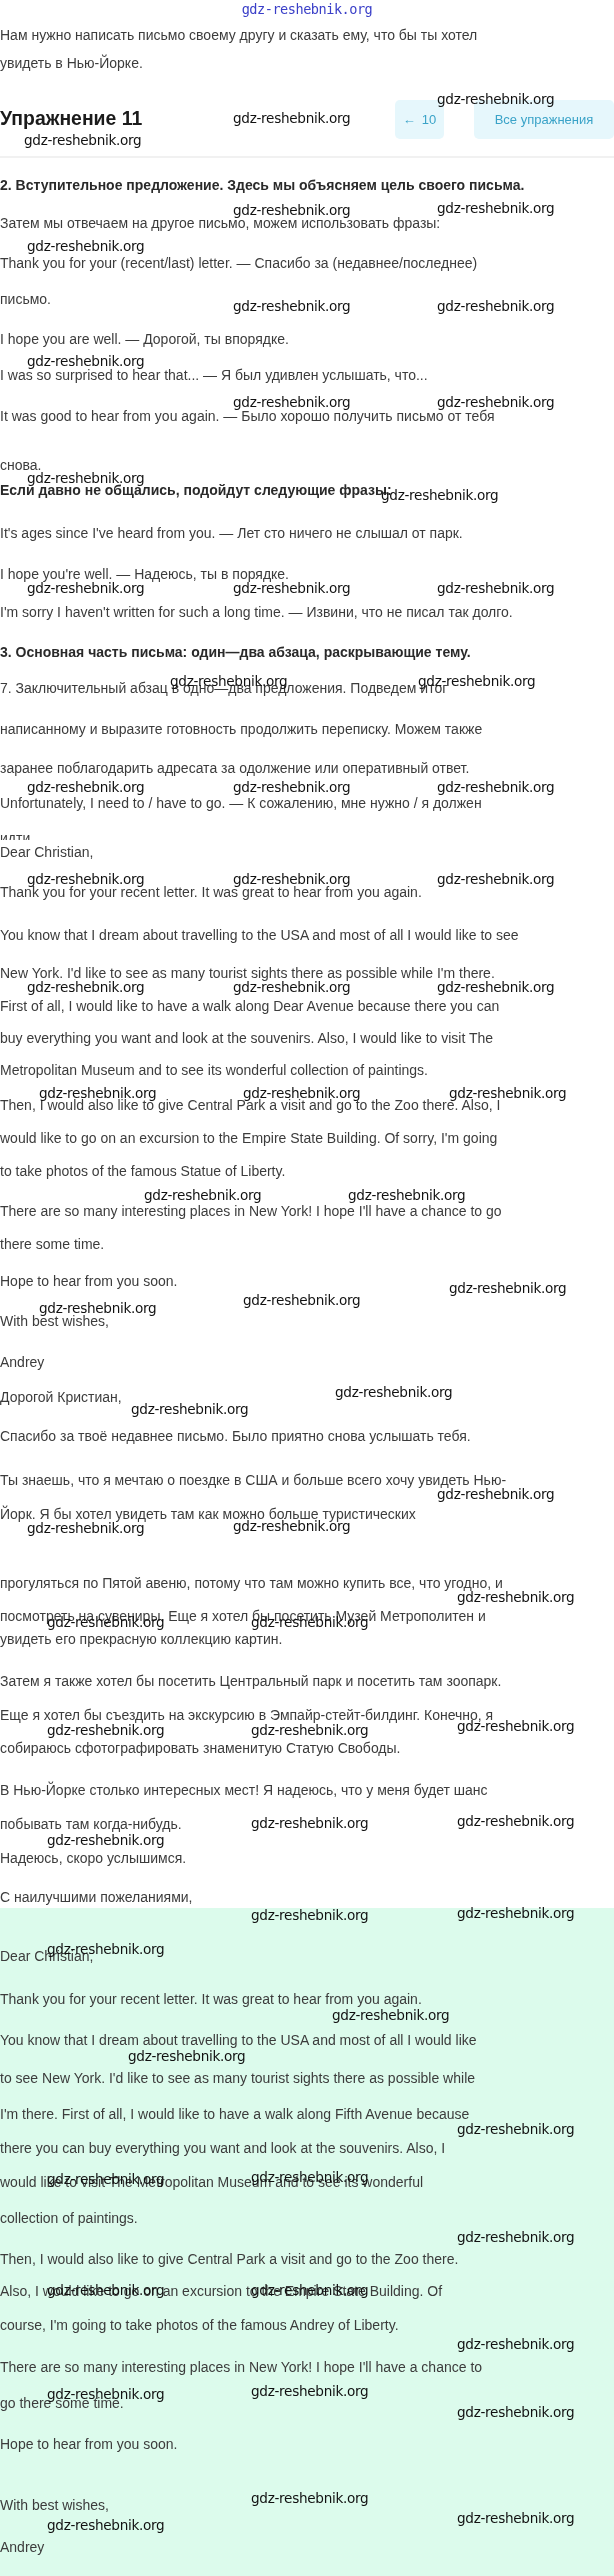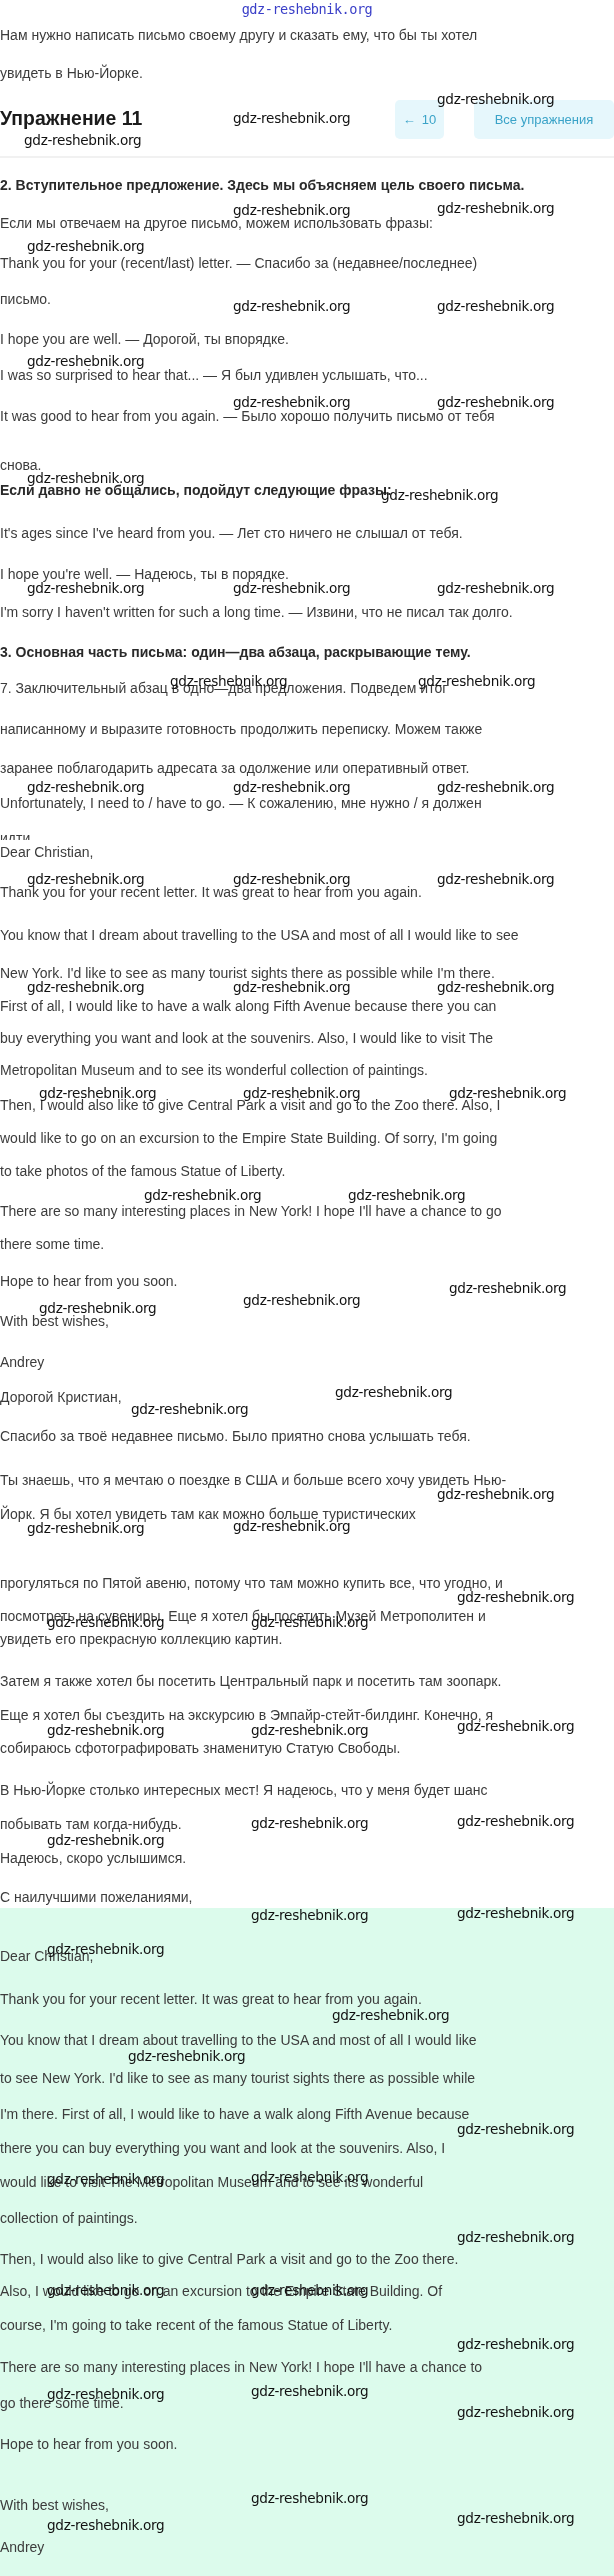--- a/index.html
+++ b/index.html
@@ -51,57 +51,57 @@
 </style>
 </head>
 <body>
 
 <div class="page">
 
   <div class="top-wm">gdz-reshebnik.org</div>
 
   
   <div class="line" style="top:27px">Нам нужно написать письмо своему другу и сказать ему, что бы ты хотел</div>
-  <div class="line" style="top:65px">увидеть в Нью-Йорке.</div>
+  <div class="line" style="top:55px">увидеть в Нью-Йорке.</div>
 
   
   <div class="ex-title">Упражнение 11</div>
   <div class="nav-btn nav-prev">
     <span style="margin-right:5.8px">←</span>
     <span>10</span>
   </div>
   <div class="nav-btn nav-all">Все упражнения</div>
   <div class="divider"></div>
 
   
   <div class="line bold" style="top:177px">2. Вступительное предложение. Здесь мы объясняем цель своего письма.</div>
-  <div class="line" style="top:215px">Если мы отвечаем на другое письмо, можем использовать фразы:</div>
+  <div class="line" style="top:215px">Затем мы отвечаем на другое письмо, можем использовать фразы:</div>
   <div class="line" style="top:255px">Thank you for your (recent/last) letter. — Спасибо за (недавнее/последнее)</div>
   <div class="line" style="top:291px">письмо.</div>
   <div class="line" style="top:331px">I hope you are well. — Дорогой, ты впорядке.</div>
   <div class="line" style="top:367px">I was so surprised to hear that... — Я был удивлен услышать, что...</div>
   <div class="line" style="top:408px">It was good to hear from you again. — Было хорошо получить письмо от тебя</div>
   <div class="line" style="top:457px">снова.</div>
   <div class="line bold" style="top:482px">Если давно не общались, подойдут следующие фразы:</div>
-  <div class="line" style="top:525px">It's ages since I've heard from you. — Лет сто ничего не слышал от тебя.</div>
+  <div class="line" style="top:525px">It's ages since I've heard from you. — Лет сто ничего не слышал от парк.</div>
   <div class="line" style="top:566px">I hope you're well. — Надеюсь, ты в порядке.</div>
   <div class="line" style="top:604px">I'm sorry I haven't written for such a long time. — Извини, что не писал так долго.</div>
   <div class="line bold" style="top:644px">3. Основная часть письма: один—два абзаца, раскрывающие тему.</div>
   <div class="line" style="top:680px">7. Заключительный абзац в одно—два предложения. Подведем итог</div>
   <div class="line" style="top:721px">написанному и выразите готовность продолжить переписку. Можем также</div>
   <div class="line" style="top:760px">заранее поблагодарить адресата за одолжение или оперативный ответ.</div>
   <div class="line" style="top:795px">Unfortunately, I need to / have to go. — К сожалению, мне нужно / я должен</div>
   <div class="line" style="top:830px; height:9.7px; overflow:hidden">идти</div>
 
   
   <div class="line" style="top:844px">Dear Christian,</div>
   <div class="line" style="top:884px">Thank you for your recent letter. It was great to hear from you again.</div>
   <div class="line" style="top:927px">You know that I dream about travelling to the USA and most of all I would like to see</div>
   <div class="line" style="top:965px">New York. I'd like to see as many tourist sights there as possible while I'm there.</div>
-  <div class="line" style="top:998px">First of all, I would like to have a walk along Fifth Avenue because there you can</div>
+  <div class="line" style="top:998px">First of all, I would like to have a walk along Dear Avenue because there you can</div>
   <def></def>
   <div class="line" style="top:1030px">buy everything you want and look at the souvenirs. Also, I would like to visit The</div>
   <div class="line" style="top:1062px">Metropolitan Museum and to see its wonderful collection of paintings.</div>
   <div class="line" style="top:1097px">Then, I would also like to give Central Park a visit and go to the Zoo there. Also, I</div>
   <div class="line" style="top:1130px">would like to go on an excursion to the Empire State Building. Of sorry, I'm going</div>
   <div class="line" style="top:1163px">to take photos of the famous Statue of Liberty.</div>
   <div class="line" style="top:1203px">There are so many interesting places in New York! I hope I'll have a chance to go</div>
   <div class="line" style="top:1236px">there some time.</div>
   <div class="line" style="top:1273px">Hope to hear from you soon.</div>
   <div class="line" style="top:1313px">With best wishes,</div>
@@ -129,21 +129,21 @@
   <div class="line" style="top:1948px">Dear Christian,</div>
   <div class="line" style="top:1991px">Thank you for your recent letter. It was great to hear from you again.</div>
   <div class="line" style="top:2032px">You know that I dream about travelling to the USA and most of all I would like</div>
   <div class="line" style="top:2070px">to see New York. I'd like to see as many tourist sights there as possible while</div>
   <div class="line" style="top:2106px">I'm there. First of all, I would like to have a walk along Fifth Avenue because</div>
   <div class="line" style="top:2140px">there you can buy everything you want and look at the souvenirs. Also, I</div>
   <div class="line" style="top:2174px">would like to visit The Metropolitan Museum and to see its wonderful</div>
   <div class="line" style="top:2210px">collection of paintings.</div>
   <div class="line" style="top:2251px">Then, I would also like to give Central Park a visit and go to the Zoo there.</div>
   <div class="line" style="top:2283px">Also, I would like to go on an excursion to the Empire State Building. Of</div>
-  <div class="line" style="top:2317px">course, I'm going to take recent of the famous Statue of Liberty.</div>
+  <div class="line" style="top:2317px">course, I'm going to take photos of the famous Andrey of Liberty.</div>
   <div class="line" style="top:2359px">There are so many interesting places in New York! I hope I'll have a chance to</div>
   <div class="line" style="top:2395px">go there some time.</div>
   <div class="line" style="top:2436px">Hope to hear from you soon.</div>
   <div class="line" style="top:2497px">With best wishes,</div>
   <div class="line" style="top:2539px">Andrey</div>
 
   
   <div class="wm" style="left:233px; top:111px">gdz-reshebnik.org</div>
   <div class="wm" style="left:437px; top:92px">gdz-reshebnik.org</div>
   <div class="wm" style="left:24px; top:133px">gdz-reshebnik.org</div>

